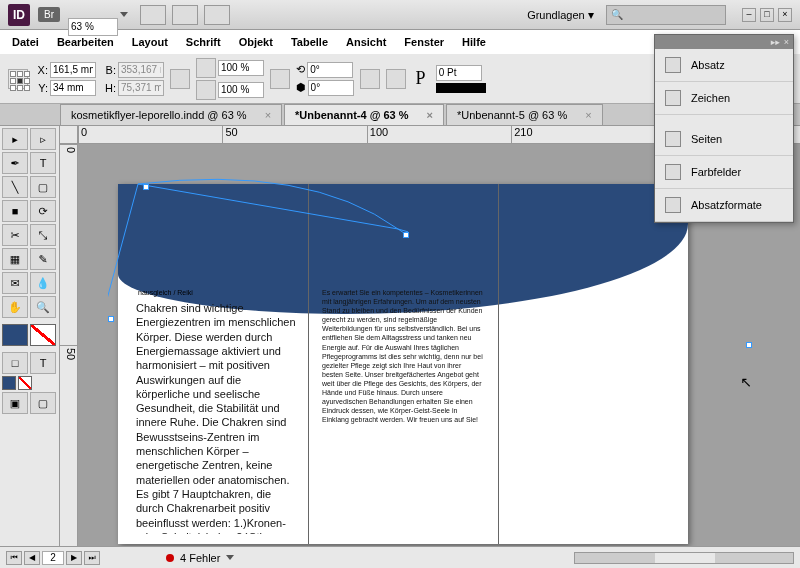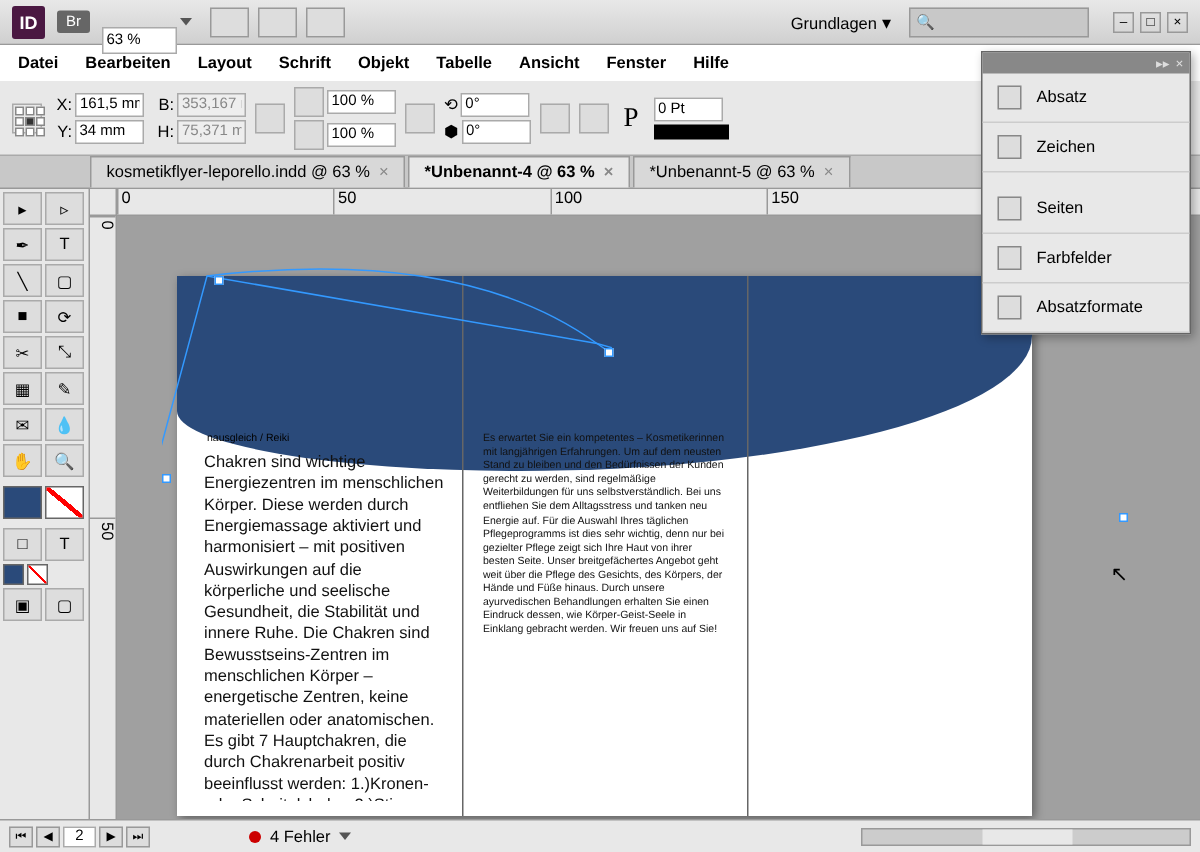--- a/index.html
+++ b/index.html
@@ -24,21 +24,21 @@
 .xy-row { display: flex; align-items: center; gap: 2px; }
 .xy-row label { width: 14px; text-align: right; }
 .xy-row input { width: 46px; height: 16px; border: 1px solid #aaa; font-size: 10px; padding: 0 2px; }
 .xy-row input[disabled] { background: #eee; color: #888; }
 .refpoint { width: 20px; height: 20px; display: grid; grid-template-columns: repeat(3,6px); grid-template-rows: repeat(3,6px); gap: 1px; border: 1px solid #aaa; padding: 1px; }
 .refpoint div { background: #fff; border: 1px solid #888; }
 .refpoint .sel { background: #333; }
 .ctrl-icon { width: 20px; height: 20px; border: 1px solid #aaa; background: #ddd; }
 .p-icon { font-size: 18px; font-family: serif; padding: 0 4px; }
 .tabbar { height: 22px; background: #c8c8c8; border-bottom: 1px solid #999; display: flex; align-items: flex-end; padding-left: 60px; }
-.tab { padding: 4px 10px; background: #d8d8d8; border: 1px solid #999; border-bottom: none; margin-right: 2px; font-size: 10px; display: flex; align-items: flex-end; gap: 6px; cursor: pointer; }
+.tab { padding: 4px 10px; background: #d8d8d8; border: 1px solid #999; border-bottom: none; margin-right: 2px; font-size: 10px; display: flex; align-items: flex-end; gap: 18px; cursor: pointer; }
 .tab.active { background: #e8e8e8; font-weight: bold; margin-top: 32px; }
 .tab-close { color: #888; cursor: pointer; }
 .workspace { display: flex; height: 420px; position: relative; }
 .toolbox { width: 60px; background: #e8e8e8; border-right: 1px solid #999; display: flex; flex-direction: column; padding: 2px; gap: 2px; }
 .tool-row { display: flex; gap: 2px; }
 .tool { width: 26px; height: 22px; border: 1px solid #aaa; background: #ddd; display: flex; align-items: center; justify-content: center; cursor: pointer; font-size: 11px; }
 .fill-stroke { display: flex; gap: 2px; margin-top: 4px; }
 .swatch { width: 26px; height: 22px; border: 1px solid #666; position: relative; }
 .swatch.fill { background: #2a4a7a; }
 .swatch.none { background: #fff; }
@@ -236,21 +236,21 @@
         <div class="tool">▢</div>
       </div>
   </div>
 
   <div class="canvas-wrap">
     <div class="ruler-corner"></div>
     <div class="ruler-h" id="rulerH">
         <div>0</div>
         <div>50</div>
         <div>100</div>
-        <div>150</div>
+        <div>210</div>
         <div>250</div>
       </div>
     <div class="ruler-v" id="rulerV">
         <div>0</div>
         <div>50</div>
       </div>
     <div class="canvas-inner">
       <div class="spread">
         <div class="wave"></div>
         <div class="page-divider" style="left:190px"></div>

